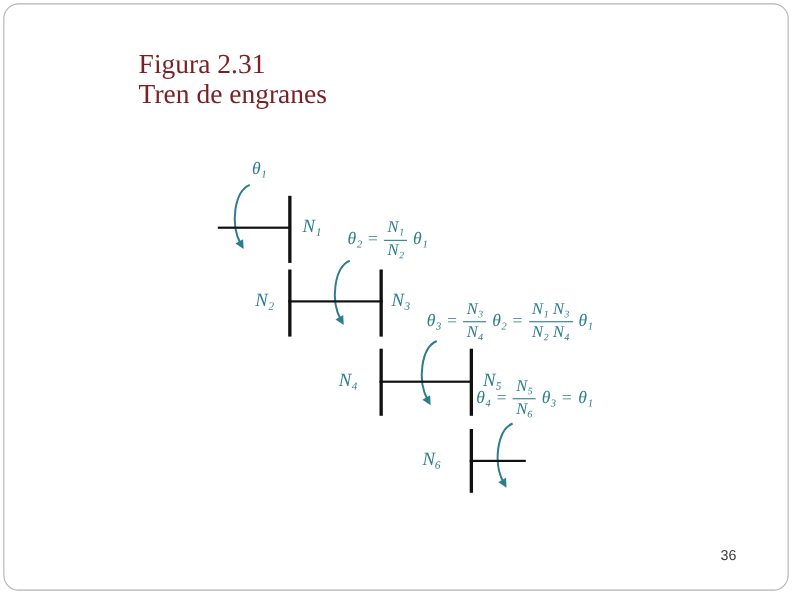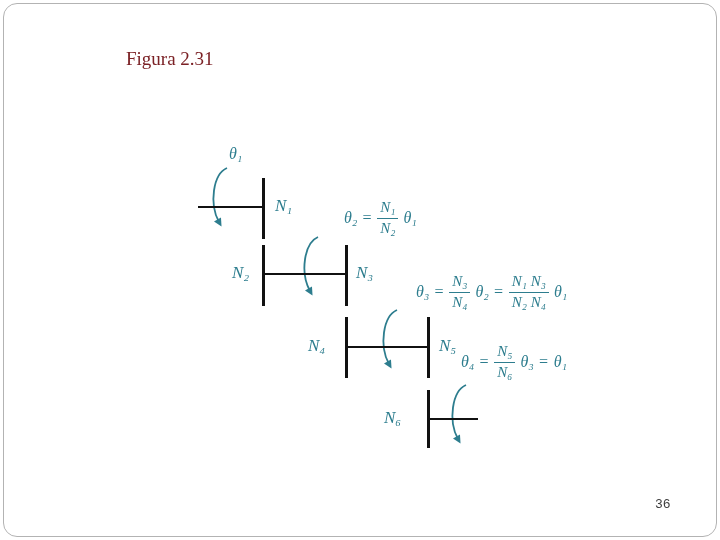--- a/index.html
+++ b/index.html
@@ -10,58 +10,58 @@
     font-family:"Liberation Serif","DejaVu Serif",serif;
     overflow:hidden;
   }
   .frame {
     position:absolute; inset:3px;
     border:1.6px solid #b3b3b3;
     border-radius:14px;
   }
   .title {
     position:absolute; left:126px; top:45px;
-    color:#7b2125; font-size:19px; line-height:28px;
+    color:#7b2125; font-size:25px; line-height:28px;
   }
   .hline { position:absolute; height:2px; background:#111111; }
   .vline { position:absolute; width:2.5px; background:#111111; }
   .glabel {
     position:absolute; color:#2d7d8e;
     font-style:italic; font-size:17px; white-space:nowrap;
   }
   .theta {
     position:absolute; color:#2d7d8e;
     font-style:italic; font-size:16px;
   }
   .eq {
     position:absolute; display:flex; align-items:center; gap:5px;
     color:#2d7d8e; font-style:italic; font-size:16px; height:46px;
     white-space:nowrap;
-    margin-left:28px;
   }
   .frac {
     display:inline-flex; flex-direction:column; align-items:center;
     line-height:1.15; font-size:15px;
   }
   .frac .num { border-bottom:1.6px solid #2d7d8e; padding:0 3px 1px; }
   .frac .den { padding-top:1px; }
   .arrow { position:absolute; }
   .page-num {
     position:absolute; left:655px; top:497px;
-    font-family:Liberation Mono, monospace;
+    font-family:Liberation Sans, sans-serif;
     font-size:13px; color:#3c3c3c;
   }
 </style>
 </head>
 <body>
 
 <div class="frame"></div>
 
 <div class="title">
   <div>Figura 2.31</div>
+  <div>Tren de engranes</div>
 </div>
 
 <div class="theta" style="left:229px; top:145px;">θ₁</div>
 
 <svg class="arrow" style="left:206px; top:164px;" width="26" height="66" viewBox="0 0 26 66">
   <path d="M21 4 C 7 10, 3 40, 13 58" fill="none" stroke="#2d7d8e" stroke-width="1.8"></path>
   <polygon points="15.5,62.4 8,57.4 15,53.4" fill="#2d7d8e"></polygon>
 </svg>
 <svg class="arrow" style="left:297px; top:233px;" width="26" height="66" viewBox="0 0 26 66">
   <path d="M21 4 C 7 10, 3 40, 13 58" fill="none" stroke="#2d7d8e" stroke-width="1.8"></path>

